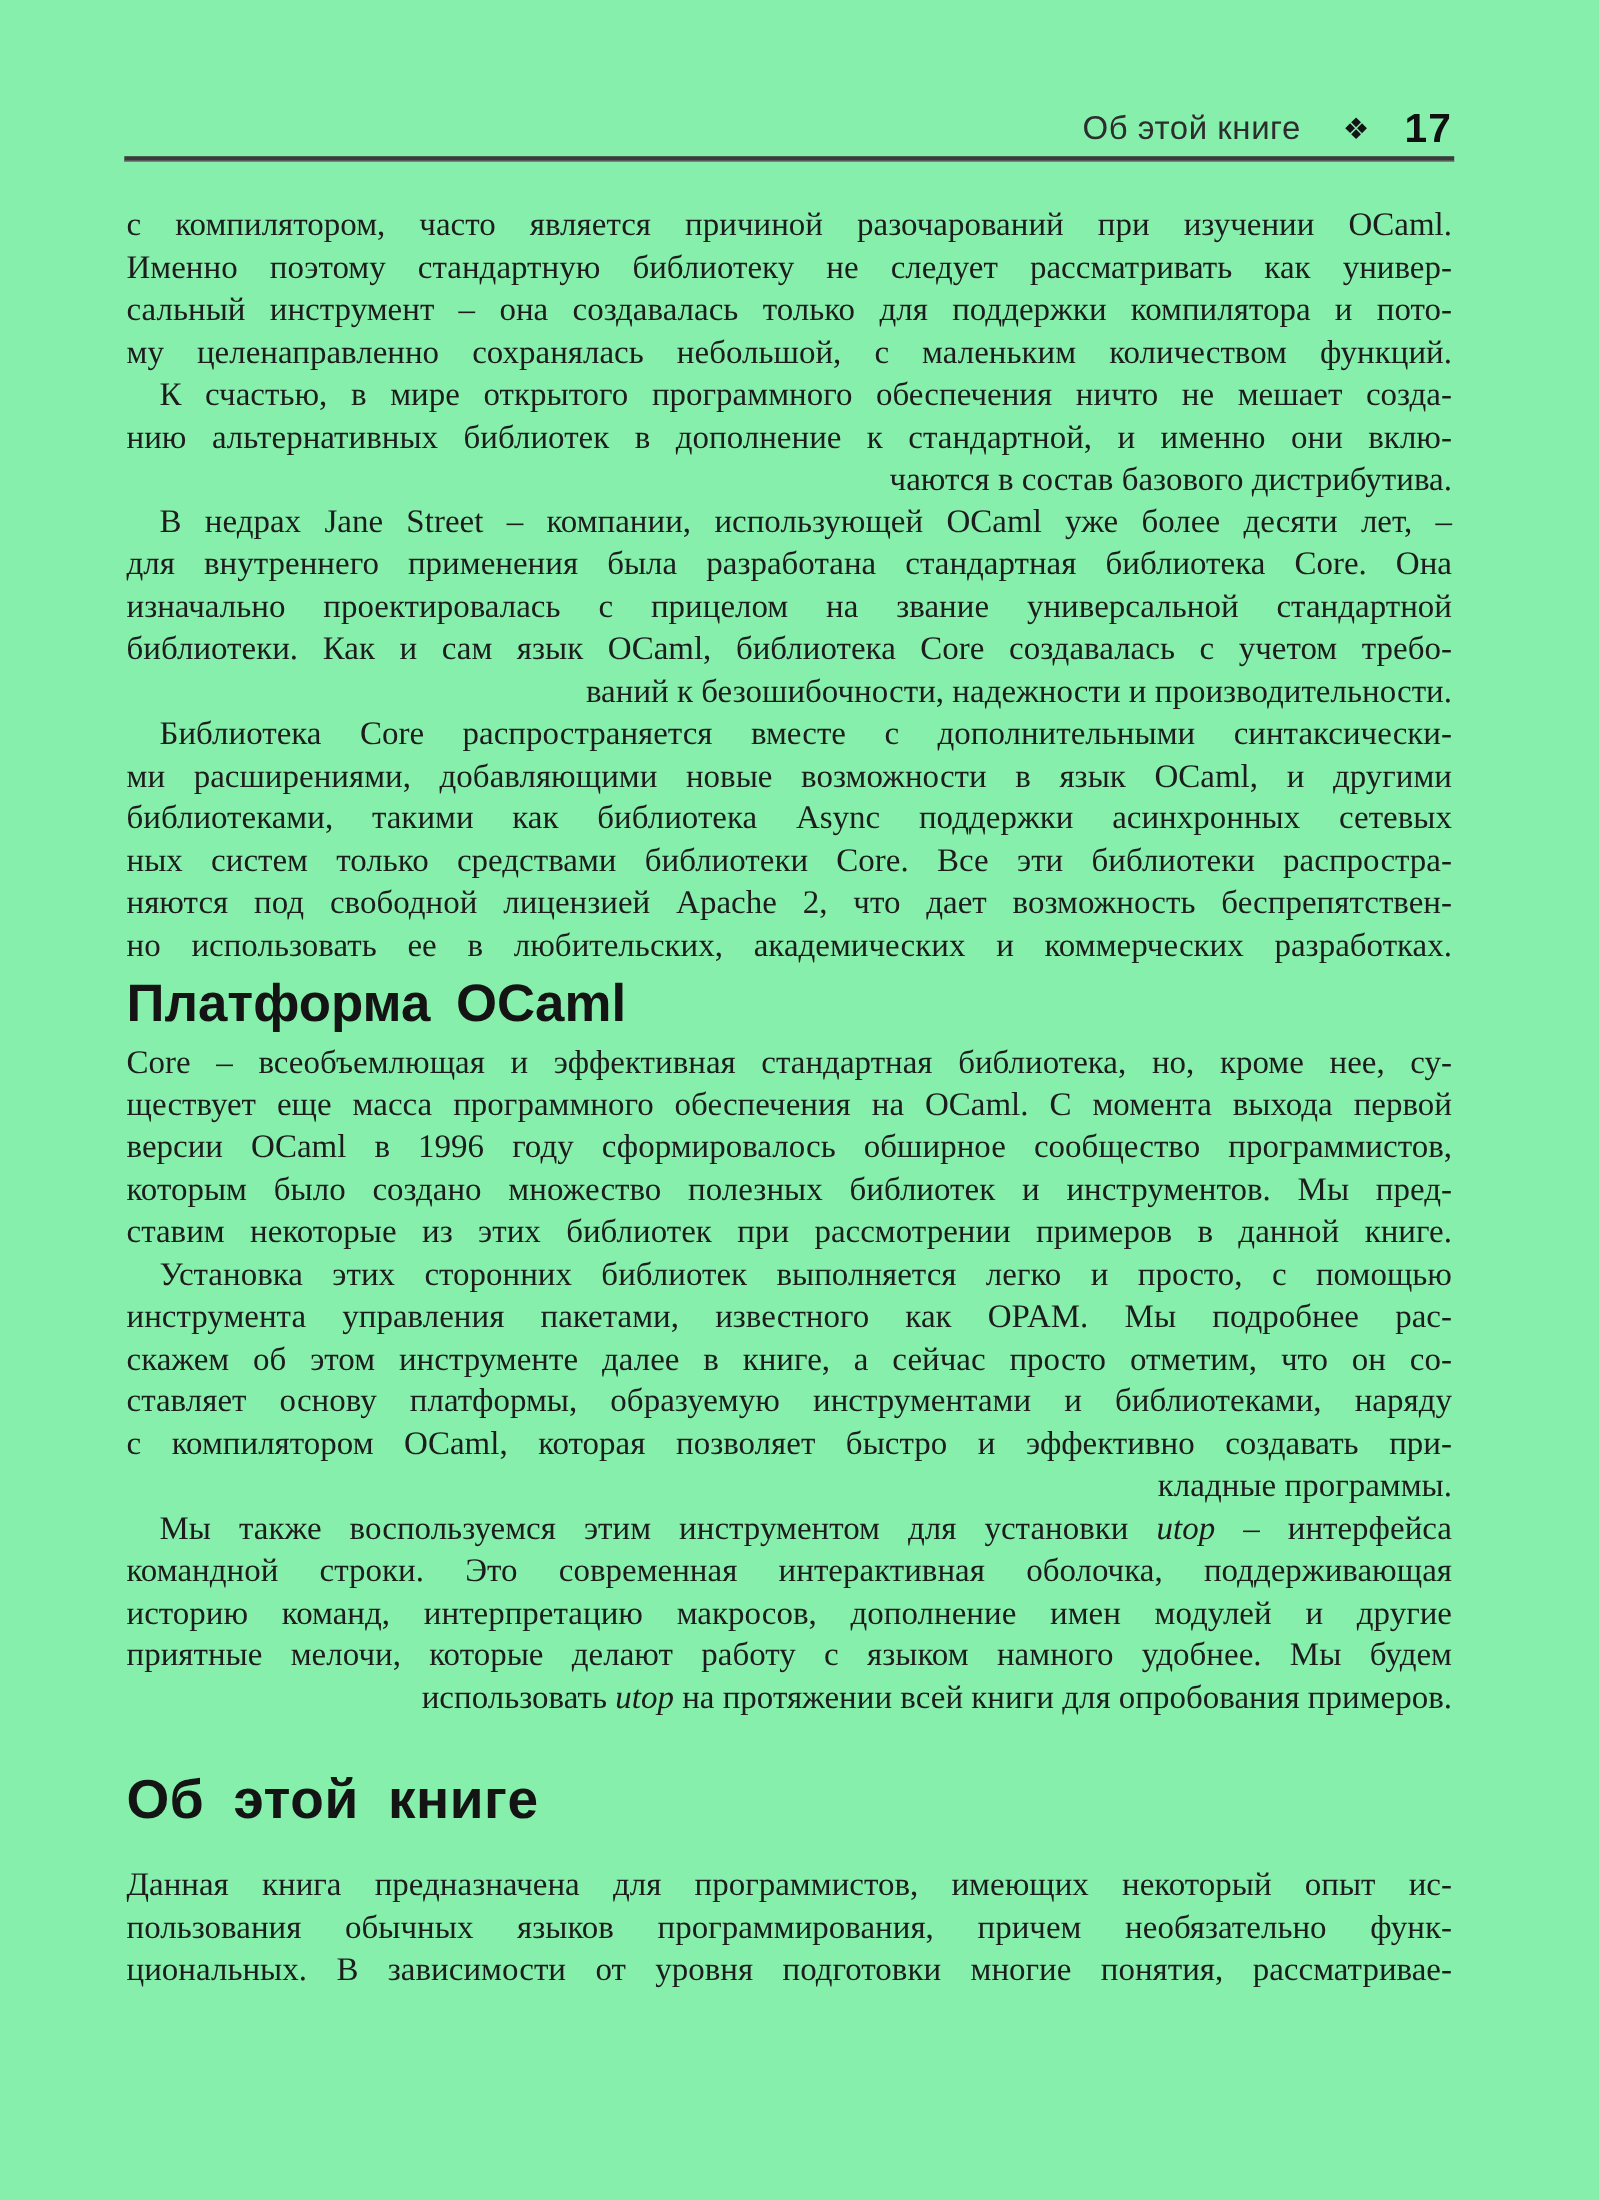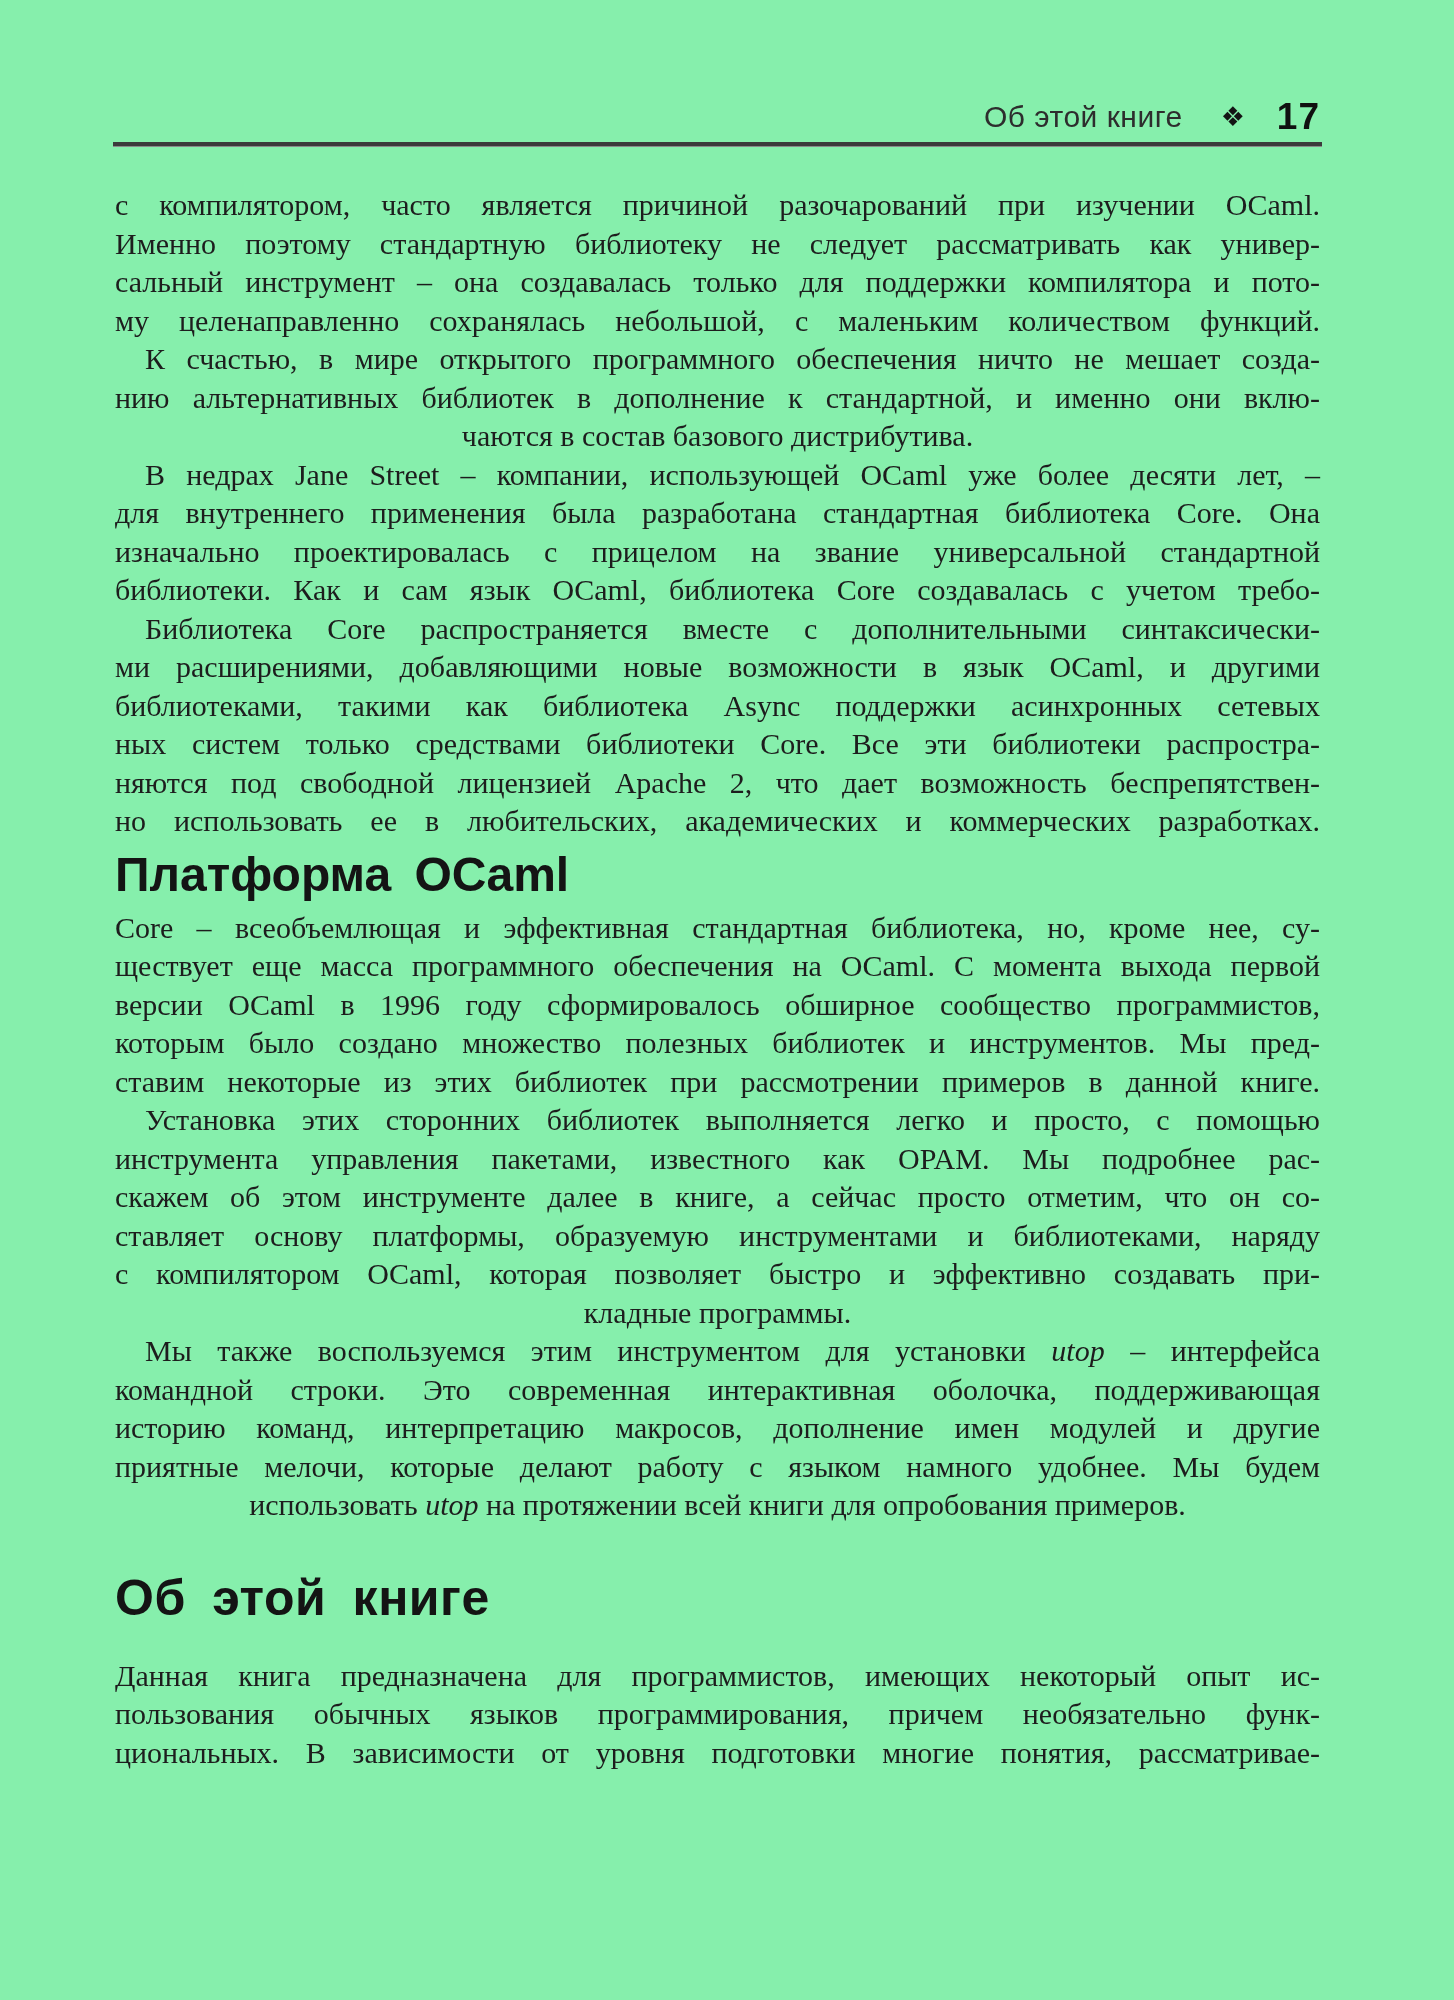--- a/index.html
+++ b/index.html
@@ -54,21 +54,21 @@
   }
   .para { margin: 0; }
   .line {
     font-size: 30px;
     line-height: 38.5px;
     text-align: justify;
     text-align-last: justify;
     color: #1d1d1d;
   }
   .line.last {
-    text-align: center;
+    text-align: right;
     text-align-last: auto;
   }
   .line.indent { text-indent: 30px; }
   .line i { font-style: italic; margin-top: 28px; }
   h2.sec {
     font-family: "Liberation Sans", sans-serif;
     font-weight: bold;
     font-size: 48px;
     line-height: 40px;
     color: #141414;
@@ -110,20 +110,21 @@
       <div class="para">
         <div class="line indent">К счастью, в мире открытого программного обеспечения ничто не мешает созда-</div>
         <div class="line">нию альтернативных библиотек в дополнение к стандартной, и именно они вклю-</div>
         <div class="line last">чаются в состав базового дистрибутива.</div>
       </div>
       <div class="para">
         <div class="line indent">В недрах Jane Street – компании, использующей OCaml уже более десяти лет, –</div>
         <div class="line">для внутреннего применения была разработана стандартная библиотека Core. Она</div>
         <div class="line">изначально проектировалась с прицелом на звание универсальной стандартной</div>
         <div class="line">библиотеки. Как и сам язык OCaml, библиотека Core создавалась с учетом требо-</div>
+        <div class="line last">ваний к безошибочности, надежности и производительности.</div>
       </div>
       <div class="para">
         <div class="line indent">Библиотека Core распространяется вместе с дополнительными синтаксически-</div>
         <div class="line">ми расширениями, добавляющими новые возможности в язык OCaml, и другими</div>
         <div class="line">библиотеками, такими как библиотека Async поддержки асинхронных сетевых</div>
         <div class="line">ных систем только средствами библиотеки Core. Все эти библиотеки распростра-</div>
         <div class="line">няются под свободной лицензией Apache 2, что дает возможность беспрепятствен-</div>
         <div class="line">но использовать ее в любительских, академических и коммерческих разработках.</div>
       </div>
       <h2 class="sec">Платформа OCaml</h2>

